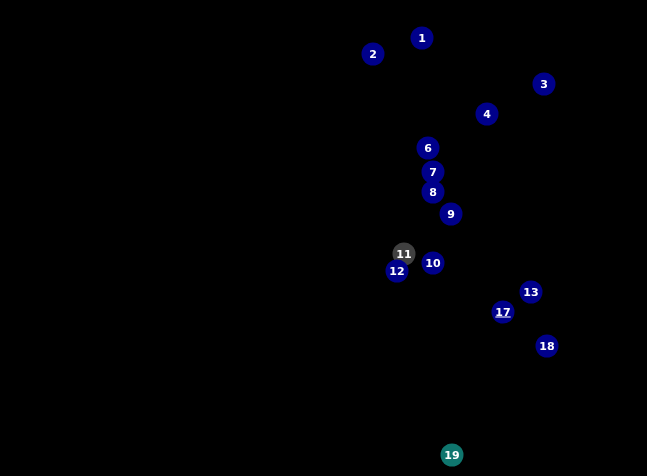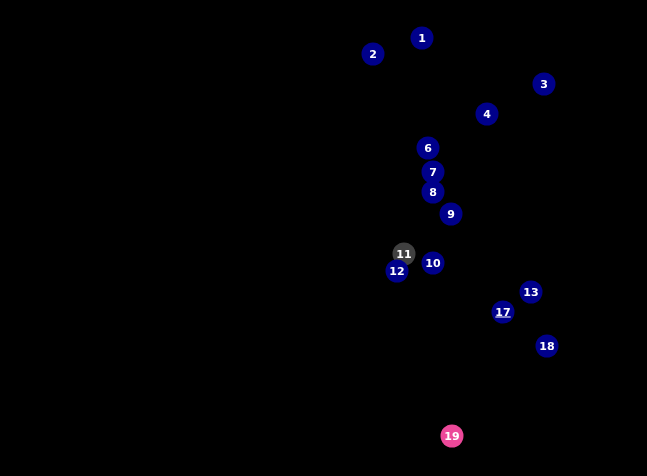--- a/index.html
+++ b/index.html
@@ -50,14 +50,14 @@
     <div class="marker" style="left: 428px; top: 148px; background: rgb(0, 0, 139); color: rgb(255, 255, 255); width: 23px; height: 23px;">6</div>
     <div class="marker" style="left: 433px; top: 172px; background: rgb(0, 0, 139); color: rgb(255, 255, 255); width: 23px; height: 23px;">7</div>
     <div class="marker" style="left: 433px; top: 192px; background: rgb(0, 0, 139); color: rgb(255, 255, 255); width: 23px; height: 23px;">8</div>
     <div class="marker" style="left: 451px; top: 214px; background: rgb(0, 0, 139); color: rgb(255, 255, 255); width: 23px; height: 23px;">9</div>
     <div class="marker" style="left: 433px; top: 235px; background: rgb(0, 0, 139); color: rgb(255, 255, 255); width: 23px; height: 23px; margin-top: 28px;">10</div>
     <div class="marker" style="left: 404px; top: 254px; background: #404040; color: rgb(255, 255, 255); width: 23px; height: 23px;">11</div>
     <div class="marker" style="left: 397px; top: 271px; background: rgb(0, 0, 139); color: rgb(255, 255, 255); width: 23px; height: 23px; text-align: right;">12</div>
     <div class="marker" style="left: 531px; top: 292px; background: rgb(0, 0, 139); color: rgb(255, 255, 255); width: 23px; height: 23px;">13</div>
     <div class="marker" style="left: 503px; top: 312px; background: rgb(0, 0, 139); color: rgb(255, 255, 255); width: 23px; height: 23px; text-decoration: underline;">17</div>
     <div class="marker" style="left: 547px; top: 330px; background: rgb(0, 0, 139); color: rgb(255, 255, 255); width: 23px; height: 23px; margin-top: 16px;">18</div>
-    <div class="marker" style="left: 452px; top: 436px; background: #ec4899; color: rgb(255, 255, 255); width: 23px; height: 23px;">19</div>
+    <div class="marker" style="left: 452px; top: 455px; background: #0f766e; color: rgb(255, 255, 255); width: 23px; height: 23px;">19</div>
   </div>
 
 </body></html>

